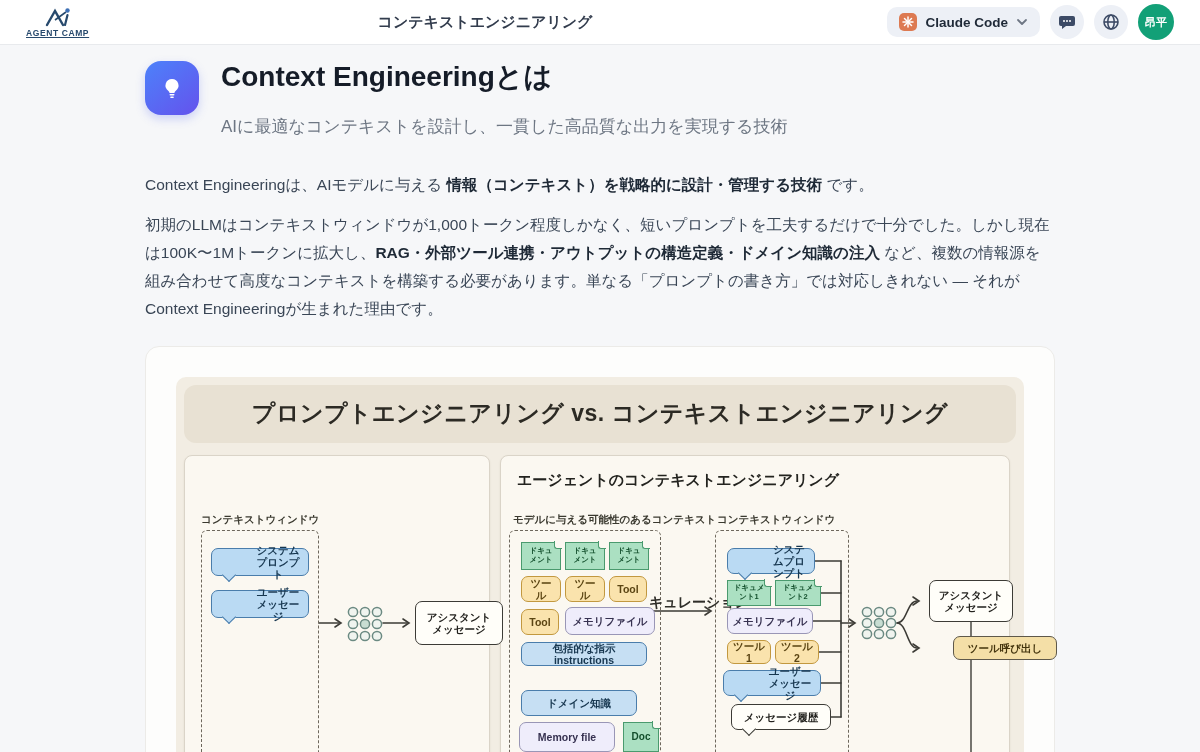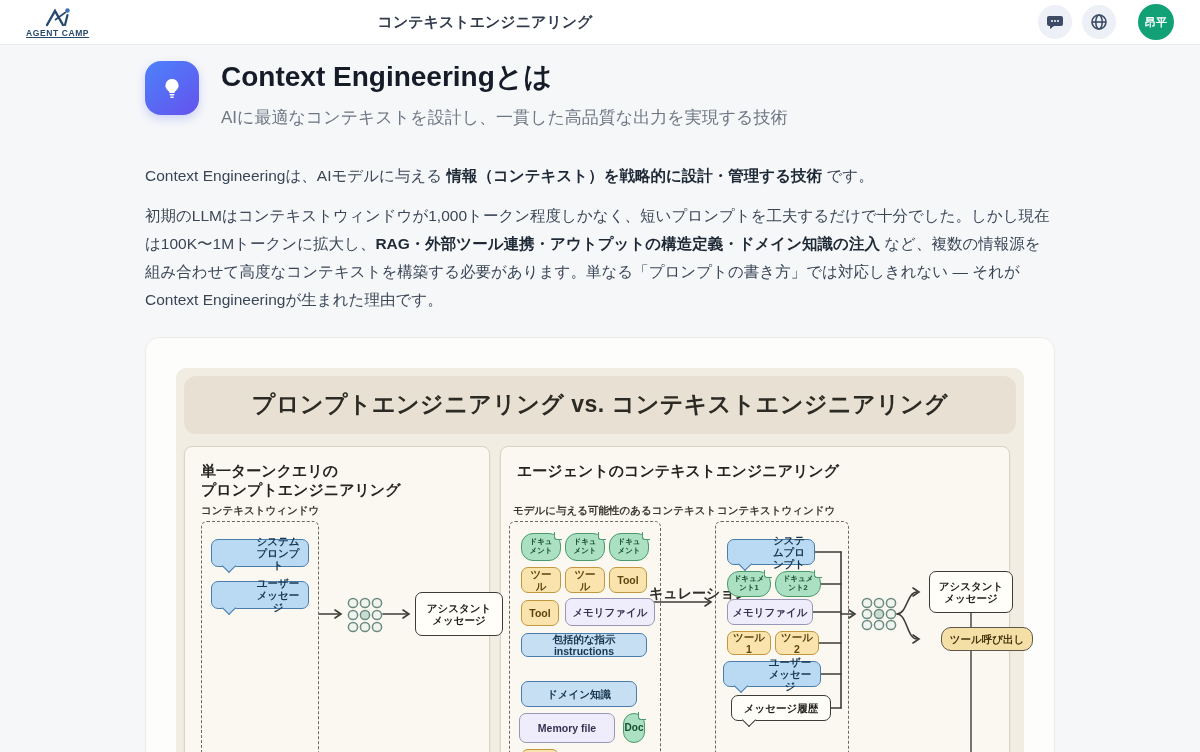--- a/index.html
+++ b/index.html
@@ -15,30 +15,30 @@
     font-weight:600; color:#323c4d; white-space:nowrap; }
   .header-right { margin-left:auto; display:flex; align-items:center; gap:10px; }
   .model-pill { display:flex; align-items:center; gap:8px; background:#edf0f6; border-radius:10px;
     padding:6px 12px; cursor:pointer; }
   .claude-ic { width:18px; height:18px; border-radius:5px; background:#dd7a52; display:flex;
     align-items:center; justify-content:center; }
   .model-label { font-size:13.5px; font-weight:600; color:#1f2937; }
   .icon-btn { width:34px; height:34px; border-radius:50%; background:#edf0f6; display:flex;
     align-items:center; justify-content:center; cursor:pointer; }
   .avatar { width:36px; height:36px; border-radius:50%; background:#12a077; color:#fff;
-    display:flex; align-items:center; justify-content:center; font-size:11px; font-weight:700; cursor:pointer;margin-left:12px; }
+    display:flex; align-items:center; justify-content:center; font-size:11px; font-weight:700; cursor:pointer; }
 
   
   .main { width:910px; margin:0 auto; padding-top:16px; }
   .hero { display:flex; gap:22px; }
   .hero-icon { flex:0 0 54px; width:54px; height:54px; border-radius:16px;
     background:linear-gradient(140deg,#4f7df9 10%,#6257ee 90%); display:flex; align-items:center;
     justify-content:center; box-shadow:0 4px 10px rgba(80,100,240,.25); }
   .hero-title { font-size:28px; font-weight:700; color:#151c28; line-height:1.15; }
-  .hero-sub { font-size:17px; color:#6d7683; margin-top:13px; }
+  .hero-sub { font-size:17px; color:#6d7683; margin-top:22px; }
   .para { font-size:15.5px; color:#3a4656; line-height:1.8; }
   .para strong { color:#1e2936; font-weight:700; }
   .p1 { margin-top:33px; }
   .p2 { margin-top:12px; }
 
   
   .card { margin-top:23px; background:#fdfdfc; border:1px solid #ecebe8; border-radius:14px;
     padding:30px; height:560px; }
   .fig { position:relative; height:560px; background:#f2ede3; border-radius:10px; padding:8px; }
   .fig-band { height:58px; background:#e8e1d3; border-radius:12px; display:flex; align-items:center;
@@ -54,21 +54,21 @@
   .overlay { position:absolute; inset:0; pointer-events:none; }
 
   .chip { position:absolute; display:flex; align-items:center; justify-content:center; text-align:center;
     font-weight:700; font-size:10.5px; line-height:1.15; border-radius:7px; border:1.5px solid; padding:0 4px; z-index:2; }
   .c-blue   { background:#badaf3; border-color:#4a7dab; color:#16364f;padding-left:40px; }
   .c-lblue  { background:#c6dff3; border-color:#4a7dab; color:#16364f; flex-direction:column; }
   .c-tool   { background:#fae3ad; border-color:#c2983f; color:#5b4513; }
   .c-mem    { background:#efedfb; border-color:#9996b6; color:#363150; }
   .c-white  { background:#fffef9; border-color:#3c3b36; color:#22211d; }
   .c-tan    { background:#f4dfa7; border-color:#5e584a; color:#44350e; }
-  .c-doc    { background:#abe0c2; border-color:#4a9a6e; color:#134f2c; font-size:7.5px; border-radius:12px; }
+  .c-doc    { background:#abe0c2; border-color:#4a9a6e; color:#134f2c; font-size:7.5px; border-radius:0; }
   .c-doc::before { content:''; position:absolute; top:-1.5px; right:-1.5px; width:7px; height:7px;
     background:#fbf8f1; border-left:1.5px solid #4a9a6e; border-bottom:1.5px solid #4a9a6e;
     border-bottom-left-radius:3px; }
   .bubble::after { content:''; position:absolute; bottom:-5px; left:12px; width:9px; height:9px;
     transform:rotate(45deg); background:inherit; border-right:1.5px solid; border-bottom:1.5px solid;
     border-color:inherit; }
   .curation { position:absolute; font-size:14px; font-weight:700; color:#2f2e29; white-space:nowrap; z-index:2; }
   svg { display:block; }
 </style>
 </head>
@@ -83,20 +83,38 @@
         <circle cx="23.5" cy="3.5" r="2.2" fill="#3d6fb4"></circle>
         <path d="M21 18 L23.5 8" fill="none" stroke="#27496d" stroke-width="2.2" stroke-linecap="round"></path>
       </svg>
     </span>
     <span class="logo-brand">AGENT CAMP</span>
   </div>
 
   <div class="header-title">コンテキストエンジニアリング</div>
 
   <div class="header-right">
+    <div class="model-pill">
+      <span class="claude-ic">
+        <svg width="12" height="12" viewBox="0 0 12 12">
+          <g stroke="#fff" stroke-width="1.5" stroke-linecap="round">
+            <line x1="6" y1="1" x2="6" y2="11"></line>
+              <line x1="1" y1="6" x2="11" y2="6"></line>
+            <line x1="2.5" y1="2.5" x2="9.5" y2="9.5"></line>
+              <line x1="9.5" y1="2.5" x2="2.5" y2="9.5"></line>
+          </g>
+        </svg>
+      </span>
+      <span class="model-label">Claude Code</span>
+      <span>
+        <svg width="12" height="8" viewBox="0 0 12 8">
+            <polyline points="2,2 6,6 10,2" fill="none" stroke="#6e7684" stroke-width="1.8" stroke-linecap="round" stroke-linejoin="round"></polyline>
+          </svg>
+      </span>
+    </div>
     <div class="icon-btn">
       <span>
         <svg width="18" height="18" viewBox="0 0 18 18">
           <path d="M3 3 h12 a2 2 0 0 1 2 2 v6 a2 2 0 0 1 -2 2 h-7 l-4 3 v-3 h-1 a2 2 0 0 1 -2 -2 v-6 a2 2 0 0 1 2 -2 z" fill="#3d4b66"></path>
           <circle cx="6" cy="8" r="1" fill="#fff"></circle>
             <circle cx="9" cy="8" r="1" fill="#fff"></circle>
             <circle cx="12" cy="8" r="1" fill="#fff"></circle>
         </svg>
       </span>
     </div>
@@ -154,23 +172,20 @@
               <circle cx="180" cy="156" r="4.6"></circle>
               <circle cx="192" cy="156" r="4.6"></circle>
             <circle cx="168" cy="168" r="4.6"></circle>
               <circle cx="180" cy="168" r="4.6" fill="#c8ddd2"></circle>
               <circle cx="192" cy="168" r="4.6"></circle>
             <circle cx="168" cy="180" r="4.6"></circle>
               <circle cx="180" cy="180" r="4.6"></circle>
               <circle cx="192" cy="180" r="4.6"></circle>
           </g>
         </svg>
-        <div class="ph" style="left:16px; top:14px;">
-          <span>単一ターンクエリの</span><br><span>プロンプトエンジニアリング</span>
-        </div>
         <div class="plabel" style="left:16px; top:57px;">コンテキストウィンドウ</div>
         <div class="dashed" style="left:16px; top:74px; width:118px; height:382px;"></div>
         <div class="chip c-blue bubble" style="left:26px; top:92px; width:98px; height:28px;">システムプロンプト</div>
         <div class="chip c-blue bubble" style="left:26px; top:134px; width:98px; height:28px;">ユーザーメッセージ</div>
         <div class="chip c-white" style="left:230px; top:145px; width:88px; height:44px;">アシスタント メッセージ</div>
       </div>
 
       <div class="panel panel-r">
         <svg class="overlay" width="510" height="470" viewBox="0 0 510 470">
           <g fill="none" stroke="#55534e" stroke-width="1.6" stroke-linecap="round">
@@ -220,31 +235,31 @@
         <div class="chip c-tool" style="left:64px; top:120px; width:40px; height:26px;">ツール</div>
         <div class="chip c-tool" style="left:108px; top:120px; width:38px; height:26px;">Tool</div>
         <div class="chip c-tool" style="left:20px; top:153px; width:38px; height:26px;">Tool</div>
         <div class="chip c-mem" style="left:64px; top:151px; width:90px; height:28px;">メモリファイル</div>
         <div class="chip c-lblue" style="left:20px; top:186px; width:126px; height:24px;">
           <span>包括的な指示</span>
             <span>instructions</span>
         </div>
         <div class="chip c-lblue" style="left:20px; top:234px; width:116px; height:26px;">ドメイン知識</div>
         <div class="chip c-mem" style="left:18px; top:266px; width:96px; height:30px;">Memory file</div>
-        <div class="chip c-doc" style="left:122px; top:266px; width:22px; height:30px; font-size:10px;">Doc</div>
+        <div class="chip c-doc" style="left:122px; top:266px; width:36px; height:30px; font-size:10px;">Doc</div>
         <div class="chip c-tool" style="left:20px; top:302px; width:38px; height:26px;">Tool</div>
 
         <div class="chip c-blue bubble" style="left:226px; top:92px; width:88px; height:26px;">システムプロンプト</div>
         <div class="chip c-doc" style="left:226px; top:124px; width:44px; height:26px;">ドキュメント1</div>
         <div class="chip c-doc" style="left:274px; top:124px; width:46px; height:26px;">ドキュメント2</div>
         <div class="chip c-mem" style="left:226px; top:152px; width:86px; height:26px;">メモリファイル</div>
         <div class="chip c-tool" style="left:226px; top:184px; width:44px; height:24px;">ツール1</div>
         <div class="chip c-tool" style="left:274px; top:184px; width:44px; height:24px;">ツール2</div>
         <div class="chip c-blue bubble" style="left:222px; top:214px; width:98px; height:26px;">ユーザーメッセージ</div>
         <div class="chip c-white bubble" style="left:230px; top:248px; width:100px; height:26px;">メッセージ履歴</div>
 
         <div class="chip c-white" style="left:428px; top:124px; width:84px; height:42px;">アシスタント メッセージ</div>
-        <div class="chip c-tan" style="left:440px; top:180px; width:92px; height:24px;border-radius:10px;">ツール呼び出し</div>
+        <div class="chip c-tan" style="left:452px; top:180px; width:104px; height:24px;">ツール呼び出し</div>
       </div>
 
     </div>
   </div>
 </div>
 
 </body></html>

